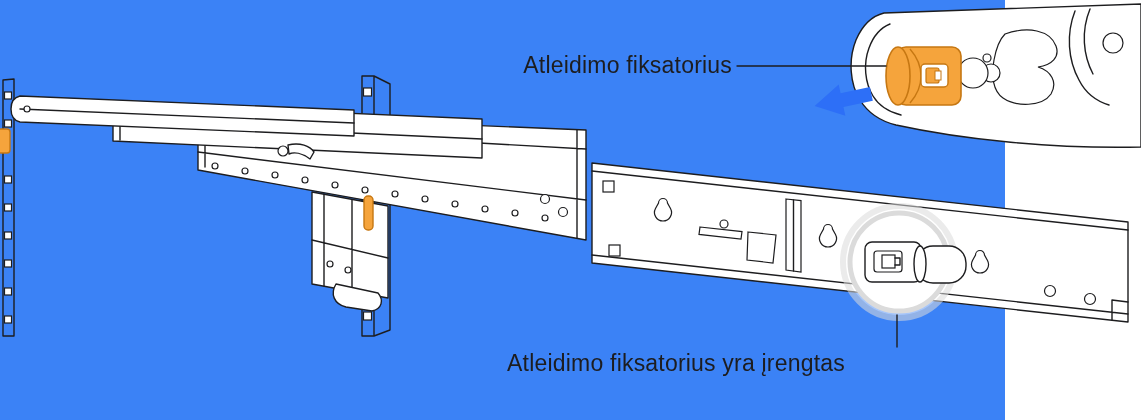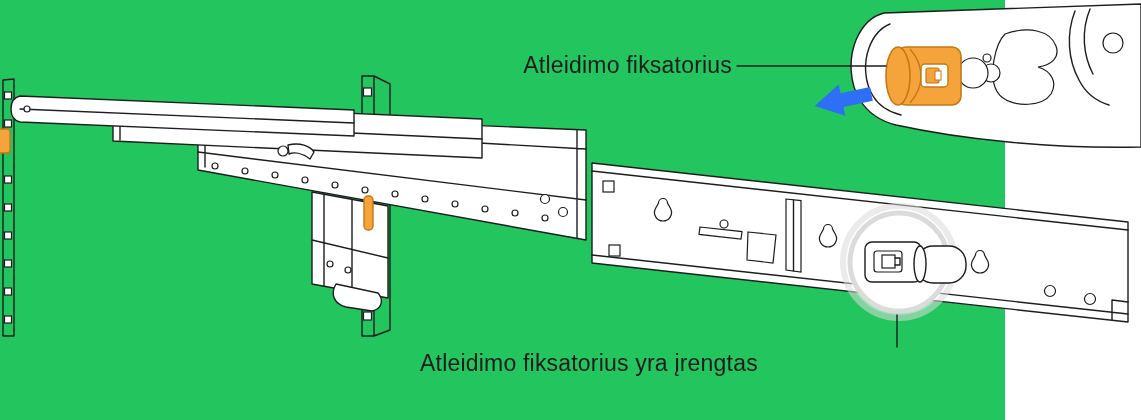--- a/index.html
+++ b/index.html
@@ -1,24 +1,24 @@
 <!DOCTYPE html>
 <html><head>
 <meta charset="utf-8">
 <style>
   html,body{margin:0;padding:0;background:#ffffff;}
   body{width:1141px;height:420px;overflow:hidden;font-family:"Liberation Sans",sans-serif;color:#1d1d1f;}
-  .canvas{position:relative;width:1005px;height:420px;background:#22c55e;}
+  .canvas{position:relative;width:1005px;height:420px;background:#3b82f6;}
   svg.art{position:absolute;left:0;top:0;width:1141px;height:420px;}
   .ln{fill:none;stroke:#1d1d1f;stroke-width:1.4;stroke-linecap:round;stroke-linejoin:round;}
   .fw{fill:#ffffff;stroke:#1d1d1f;stroke-width:1.4;stroke-linejoin:round;}
   .hole{fill:#ffffff;stroke:#1d1d1f;stroke-width:1.2;}
   .label{position:absolute;font-size:23px;letter-spacing:.2px;white-space:nowrap;}
   .label-top{left:430px;top:52px;width:302px;text-align:right;}
-  .caption{left:420px;top:349px;width:512px;line-height:29px;white-space:normal;}
+  .caption{left:420px;top:349px;width:512px;text-align:center;line-height:29px;white-space:normal;}
 </style>
 </head>
 <body>
 
 <div class="canvas">
 
 <svg class="art" viewBox="0 0 1141 420">
 
   <g>
     <path class="ln" d="M3,80 V336 M14,79 V336 M3,80 L14,79 M3,336 L14,336"></path>

